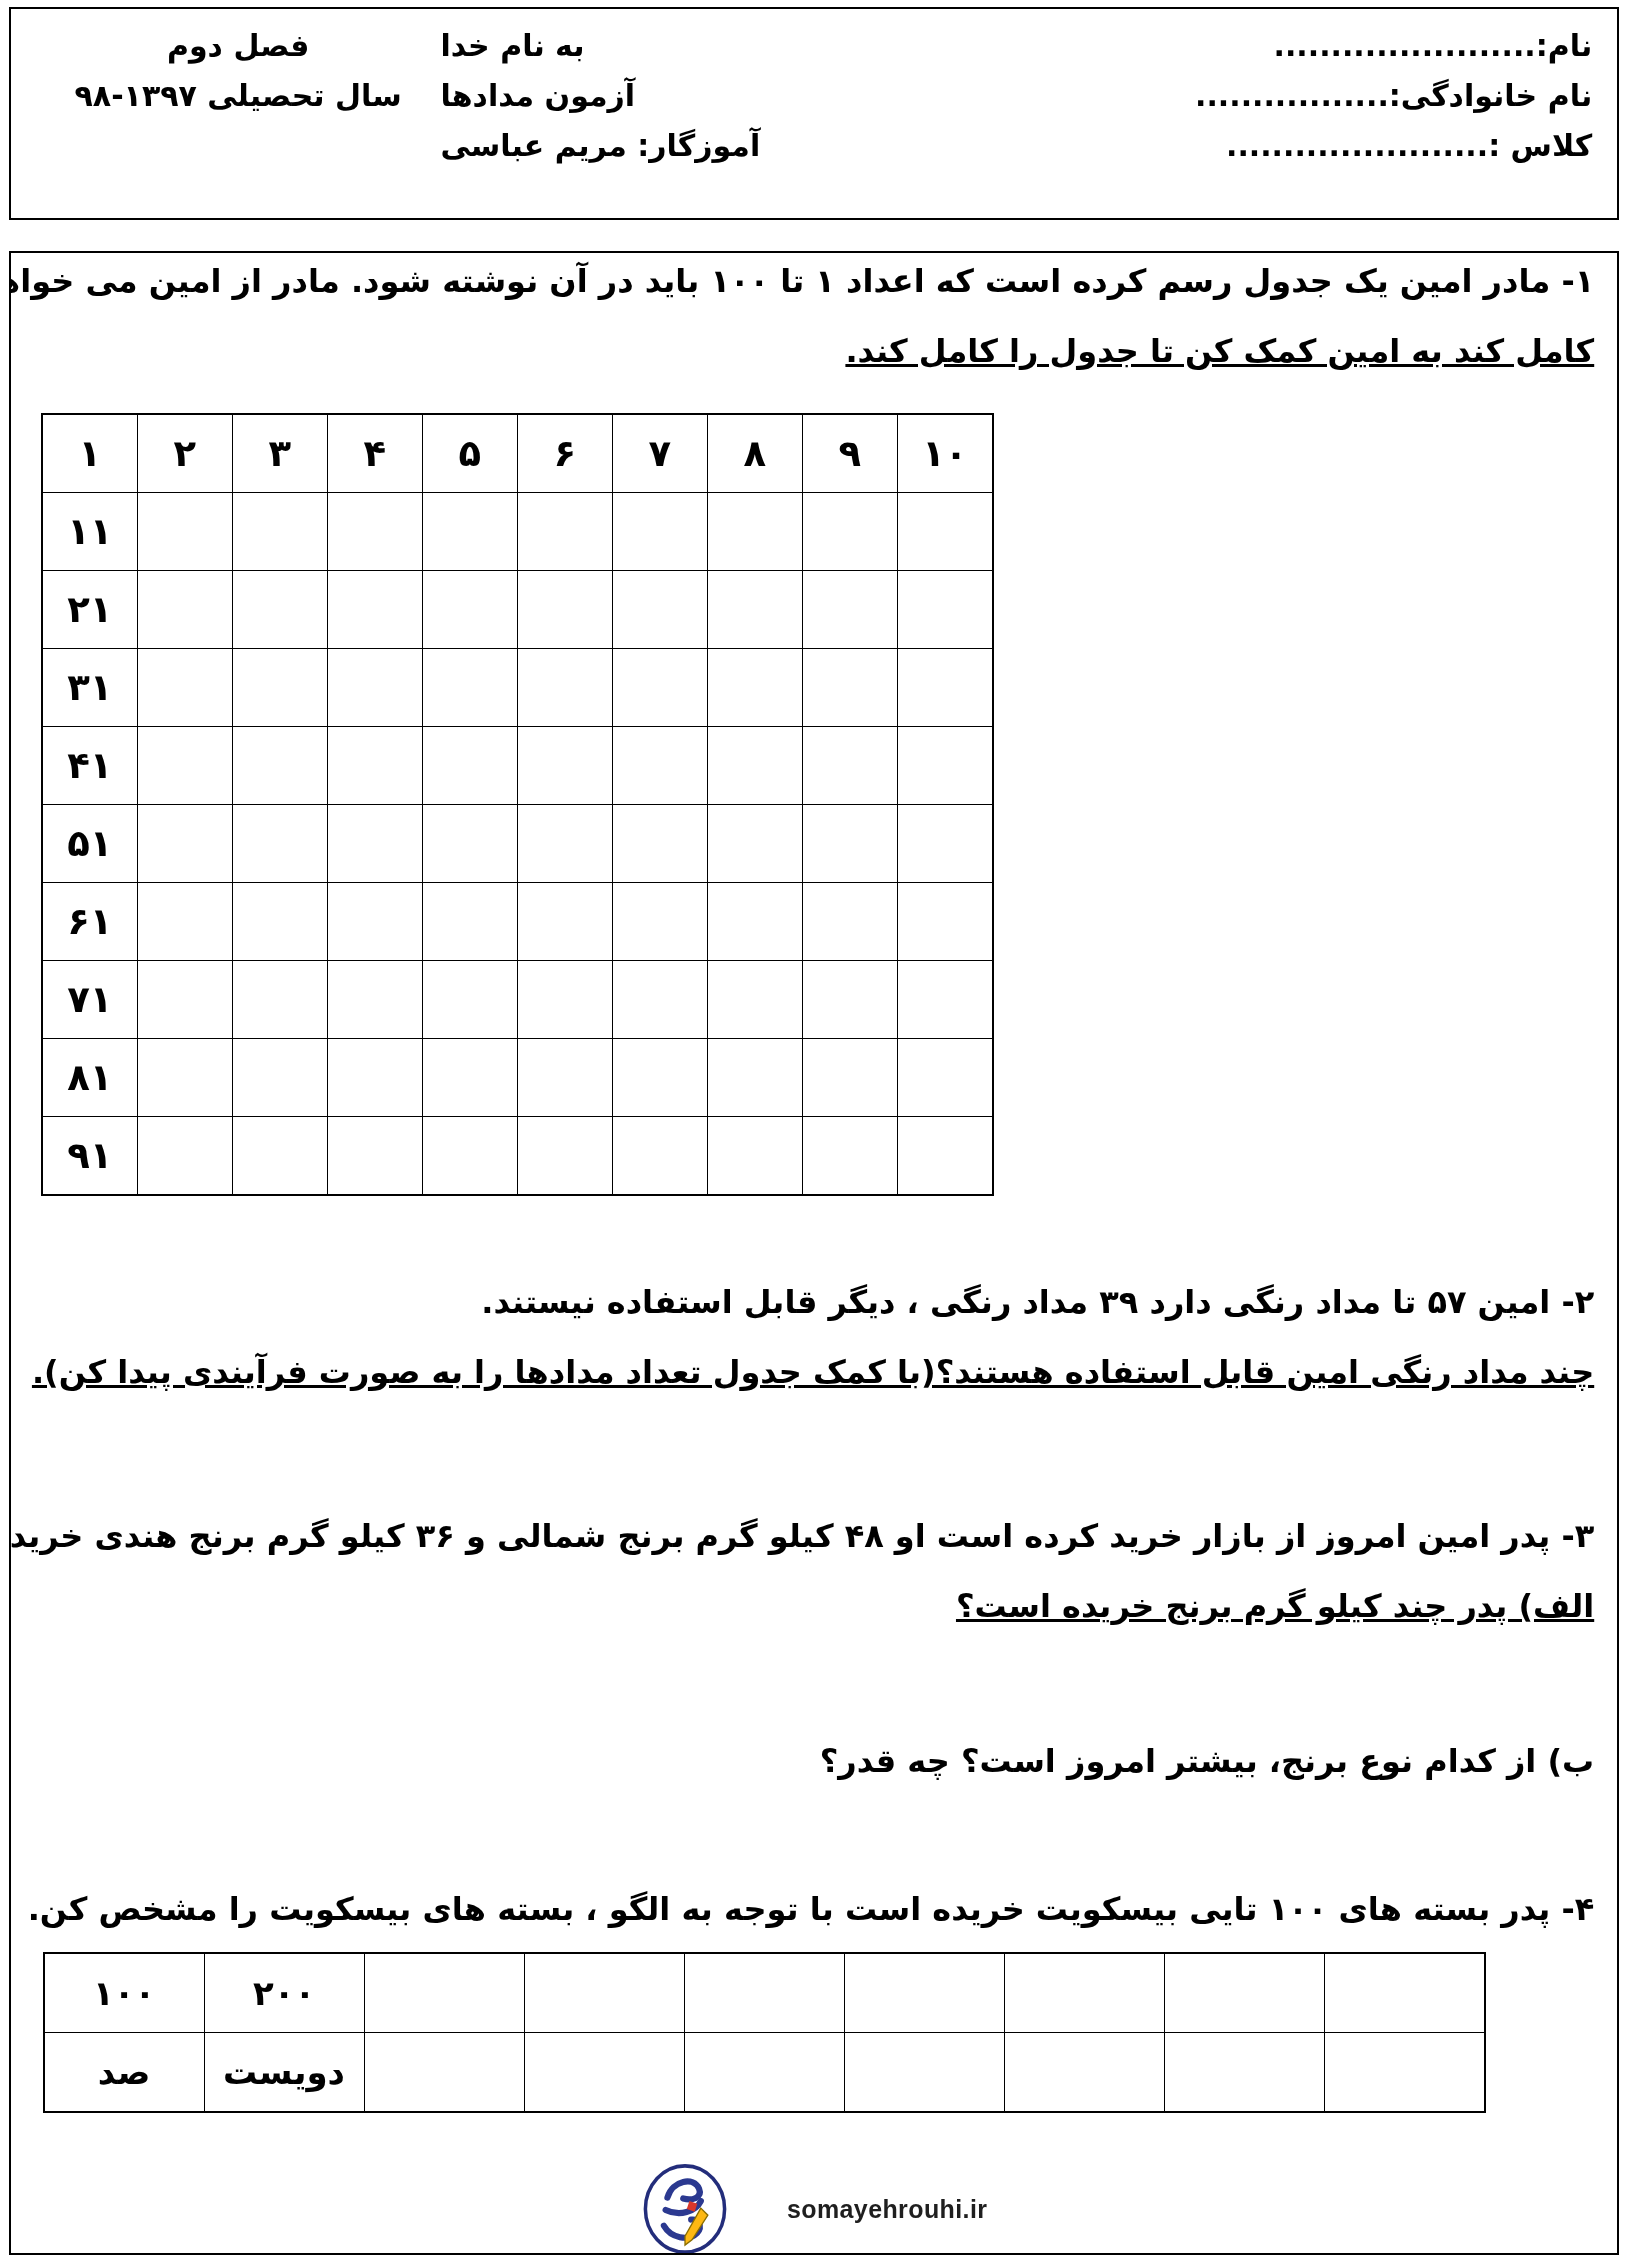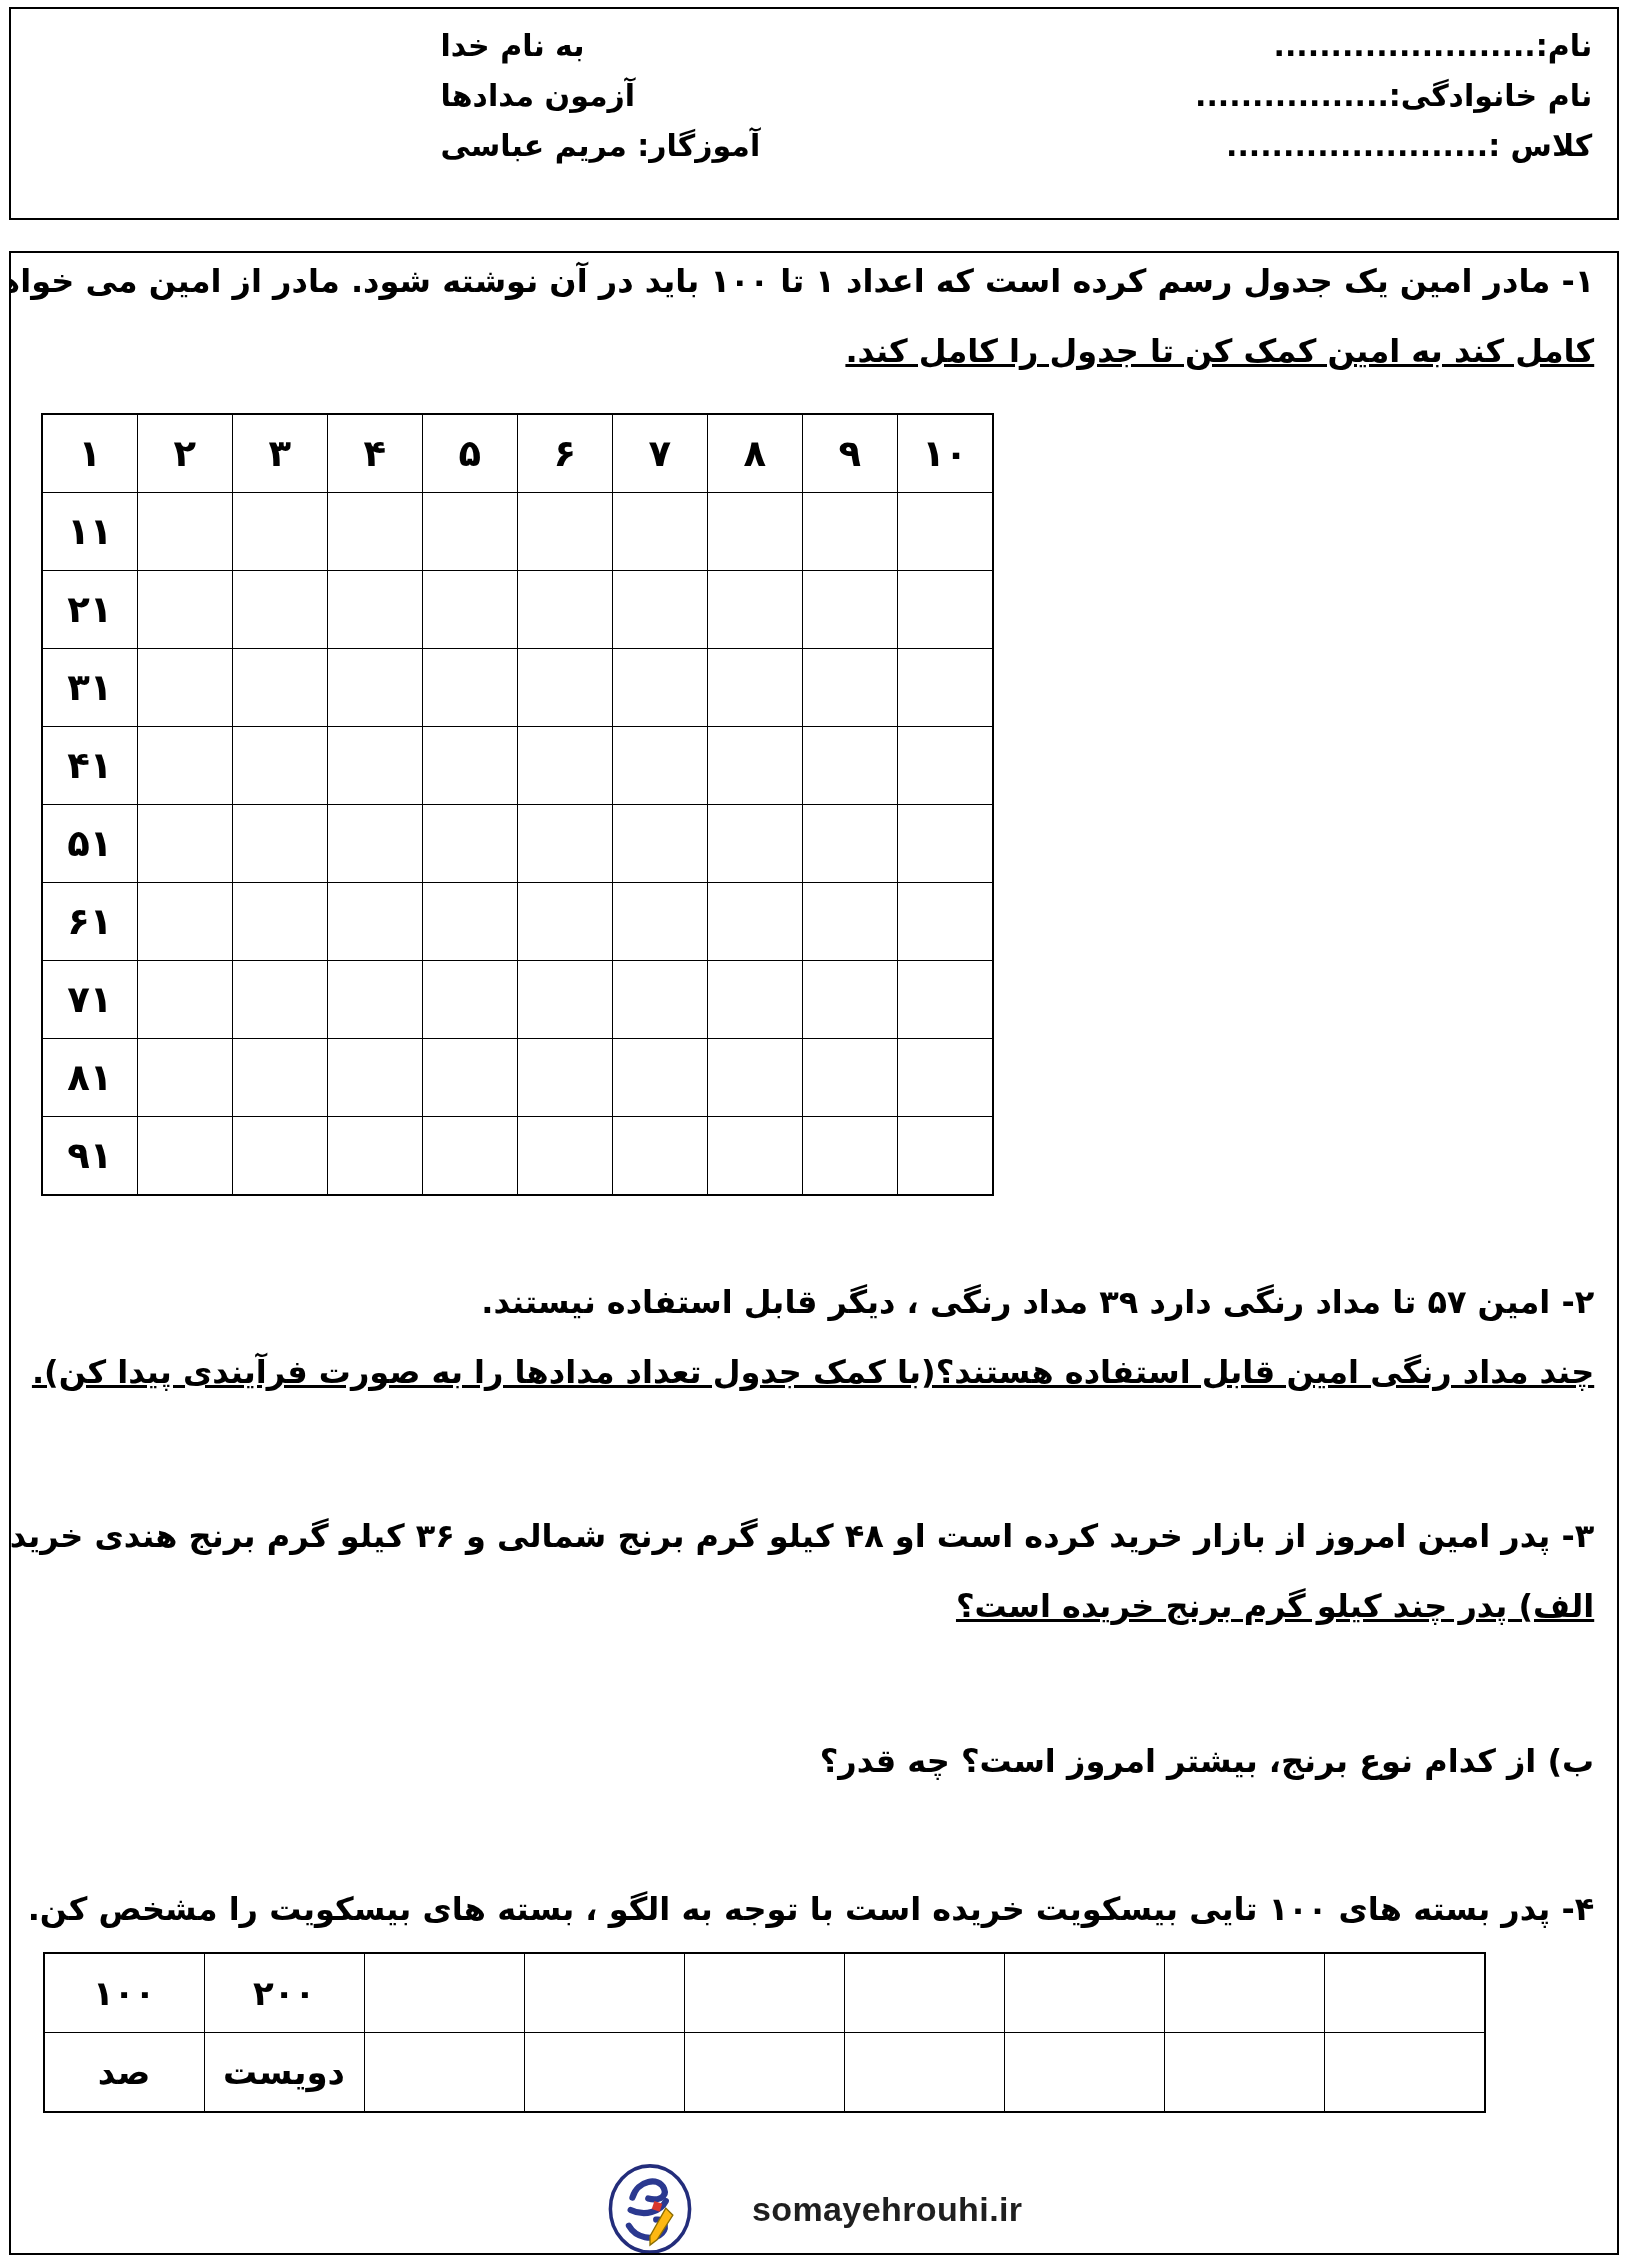--- a/index.html
+++ b/index.html
@@ -80,40 +80,44 @@
   .footer-row {
     margin-top: 49px;
     direction: ltr;
     display: flex;
     justify-content: center;
     align-items: center;
     gap: 12.4px;
   }
   .site-text {
     font-family: "Liberation Sans", sans-serif;
-    font-size: 34px;
+    font-size: 25px;
     font-weight: bold;
     color: #1f1f1f;
     letter-spacing: 0.4px;
     margin-left: 46px;
   }
 </style>
 </head>
 <body>
 
 <div class="header-box">
   <div class="h-col h-right">
     <div class="h-line">نام:.......................</div>
     <div class="h-line">نام خانوادگی:.................</div>
     <div class="h-line">کلاس :.......................</div>
   </div>
   <div class="h-col h-center">
     <div class="h-line">به نام خدا</div>
     <div class="h-line">آزمون مدادها</div>
     <div class="h-line">آموزگار: مریم عباسی</div>
+  </div>
+  <div class="h-col h-left">
+    <div class="h-line">فصل دوم</div>
+    <div class="h-line">سال تحصیلی ۱۳۹۷-۹۸</div>
   </div>
 </div>
 
 <div class="main-box">
 
   <div class="q1-block">
     <div class="q-line">۱- مادر امین یک جدول رسم کرده است که اعداد ۱ تا ۱۰۰ باید در آن نوشته شود. مادر از امین می خواهد تا جدول را</div>
     <div class="q-line gap-line">کامل کند به امین کمک کن تا جدول را کامل کند.</div>
   </div>
 

